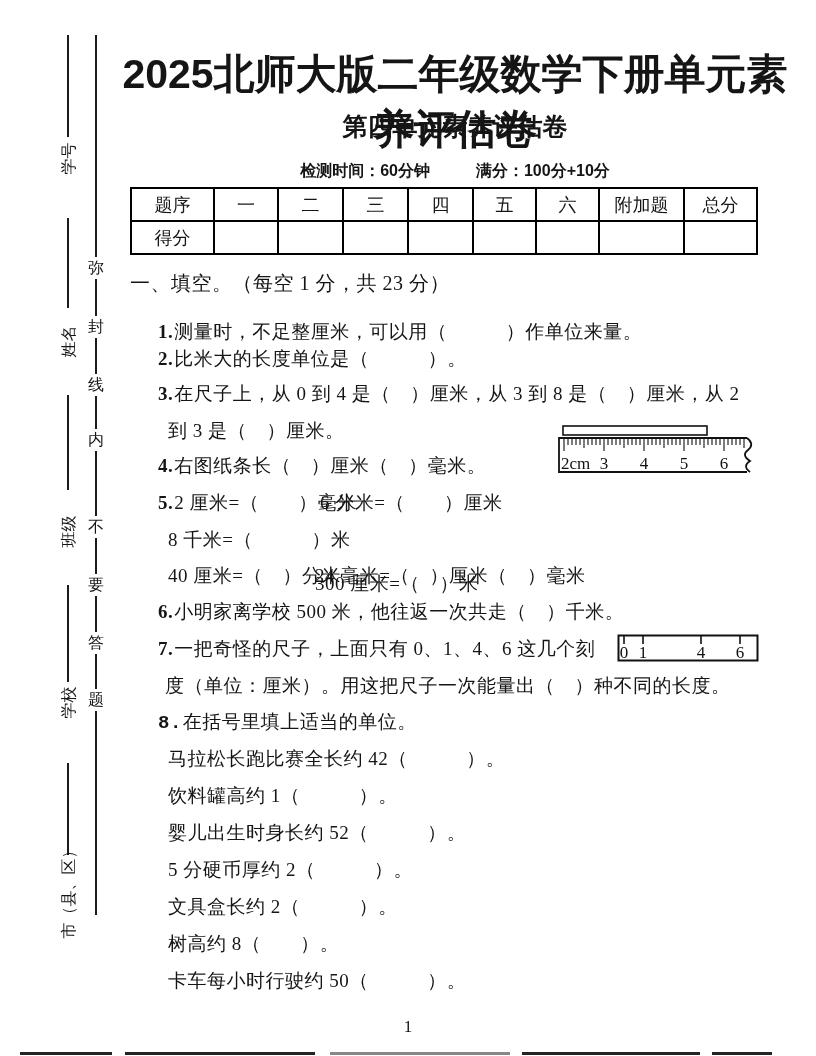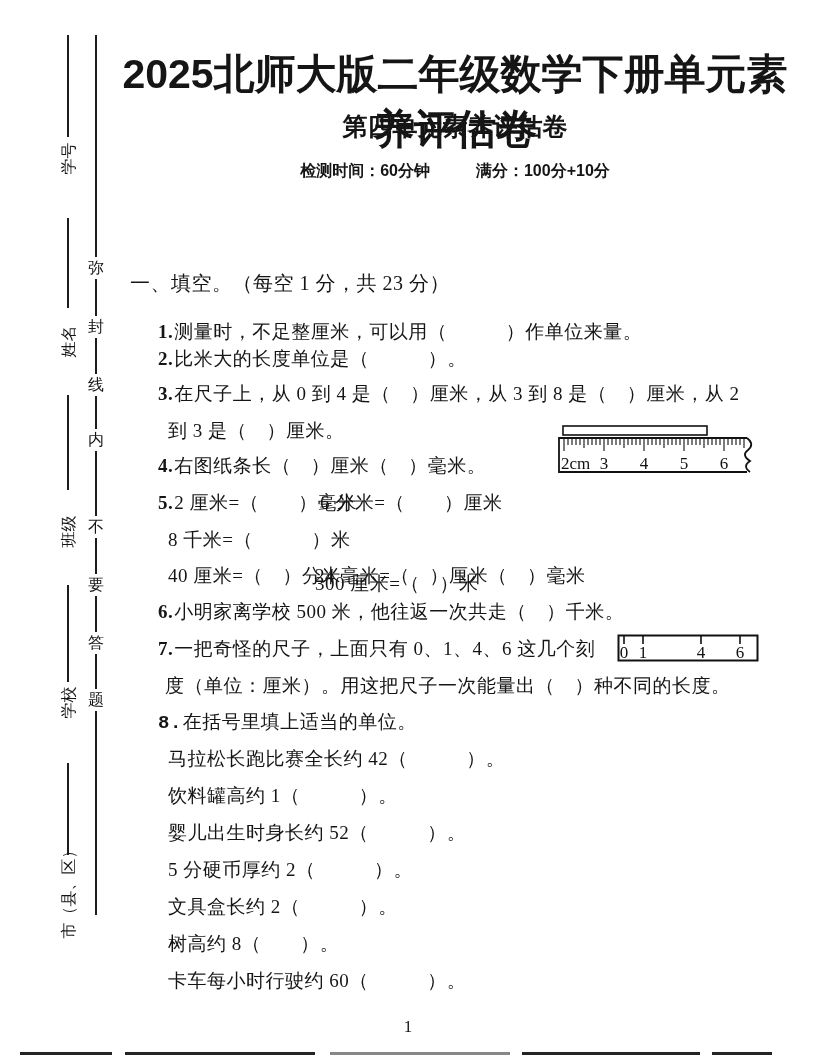--- a/index.html
+++ b/index.html
@@ -58,20 +58,42 @@
       <col style="width:64px">
       <col style="width:65px">
       <col style="width:65px">
     <col style="width:65px">
       <col style="width:63px">
       <col style="width:63px">
       <col style="width:85px">
       <col style="width:73px">
   </colgroup>
   <tbody>
+      <tr>
+    <td>题序</td>
+    <td>一</td>
+    <td>二</td>
+    <td>三</td>
+    <td>四</td>
+    <td>五</td>
+    <td>六</td>
+    <td>附加题</td>
+    <td>总分</td>
+  </tr>
+  <tr>
+    <td>得分</td>
+    <td></td>
+        <td></td>
+    <td></td>
+        <td></td>
+    <td></td>
+        <td></td>
+    <td></td>
+        <td></td>
+  </tr>
 </tbody>
   </table>
 
 <div class="line" style="left:130px;top:270px;font-size:20px;">一、填空。（每空 1 分，共 23 分）</div>
 
 <div class="line" style="left:158px;top:309px;margin-top:10px;"><span class="qno">1.</span><span>测量时，不足整厘米，可以用（　　　）作单位来量。</span></div>
 
 <div class="line" style="left:158px;top:346px;"><span class="qno">2.</span><span>比米大的长度单位是（　　　）。</span></div>
 
 <div class="line" style="left:158px;top:381px;"><span class="qno">3.</span><span>在尺子上，从 0 到 4 是（　）厘米，从 3 到 8 是（　）厘米，从 2</span></div>
@@ -91,21 +113,21 @@
 <div class="line" style="left:158px;top:636px;"><span class="qno">7.</span><span>一把奇怪的尺子，上面只有 0、1、4、6 这几个刻</span></div>
 <div class="line" style="left:165px;top:673px;">度（单位：厘米）。用这把尺子一次能量出（　）种不同的长度。</div>
 
 <div class="line" style="left:158px;top:709px;font-family:Liberation Mono, monospace;"><span class="qno">8.</span><span>在括号里填上适当的单位。</span></div>
 <div class="line" style="left:168px;top:746px;">马拉松长跑比赛全长约 42（　　　）。</div>
 <div class="line" style="left:168px;top:783px;">饮料罐高约 1（　　　）。</div>
 <div class="line" style="left:168px;top:820px;">婴儿出生时身长约 52（　　　）。</div>
 <div class="line" style="left:168px;top:857px;text-align:center;">5 分硬币厚约 2（　　　）。</div>
 <div class="line" style="left:168px;top:894px;font-family:Liberation Serif, serif;">文具盒长约 2（　　　）。</div>
 <div class="line" style="left:168px;top:931px;">树高约 8（　　）。</div>
-<div class="line" style="left:168px;top:968px;">卡车每小时行驶约 60（　　　）。</div>
+<div class="line" style="left:168px;top:968px;">卡车每小时行驶约 50（　　　）。</div>
 
 <svg class="abs" style="left:556px;top:424px;" width="200" height="52" viewBox="0 0 200 52">
   <rect x="7" y="2" width="144" height="9" fill="#fff" stroke="#111" stroke-width="1.6"></rect>
   <path d="M191,14 H3 V48 H191" fill="#fff" stroke="#111" stroke-width="1.8"></path>
   <path d="M191,14 q8,6 1,12 q-7,5 2,11 q-8,5 0,11" fill="none" stroke="#111" stroke-width="1.8"></path>
   <path d="M8,15 v12 M12,15 v6 M16,15 v6 M20,15 v6 M24,15 v6 M28,15 v9 M32,15 v6 M36,15 v6 M40,15 v6 M44,15 v6 M48,15 v12 M52,15 v6 M56,15 v6 M60,15 v6 M64,15 v6 M68,15 v9 M72,15 v6 M76,15 v6 M80,15 v6 M84,15 v6 M88,15 v12 M92,15 v6 M96,15 v6 M100,15 v6 M104,15 v6 M108,15 v9 M112,15 v6 M116,15 v6 M120,15 v6 M124,15 v6 M128,15 v12 M132,15 v6 M136,15 v6 M140,15 v6 M144,15 v6 M148,15 v9 M152,15 v6 M156,15 v6 M160,15 v6 M164,15 v6 M168,15 v12 M172,15 v6 M176,15 v6 M180,15 v6 M184,15 v6 M188,15 v9 " fill="none" stroke="#111" stroke-width="1.1"></path>
   <text x="5" y="45" font-size="17">2cm</text>
   <text x="48" y="45" font-size="17" text-anchor="middle">3</text>
   <text x="88" y="45" font-size="17" text-anchor="middle">4</text>
   <text x="128" y="45" font-size="17" text-anchor="middle">5</text>

